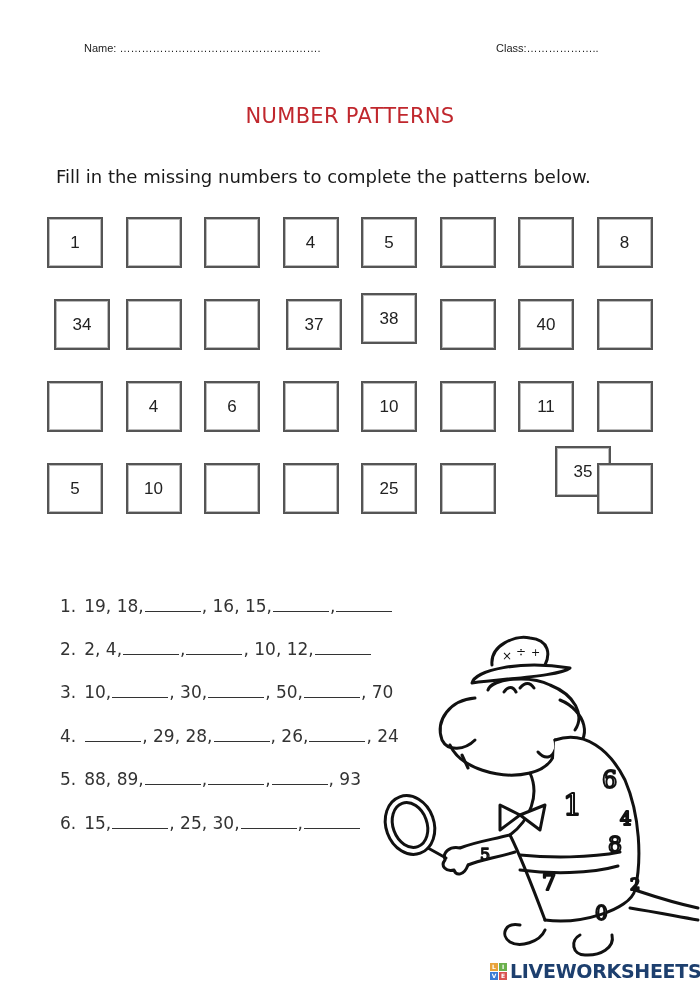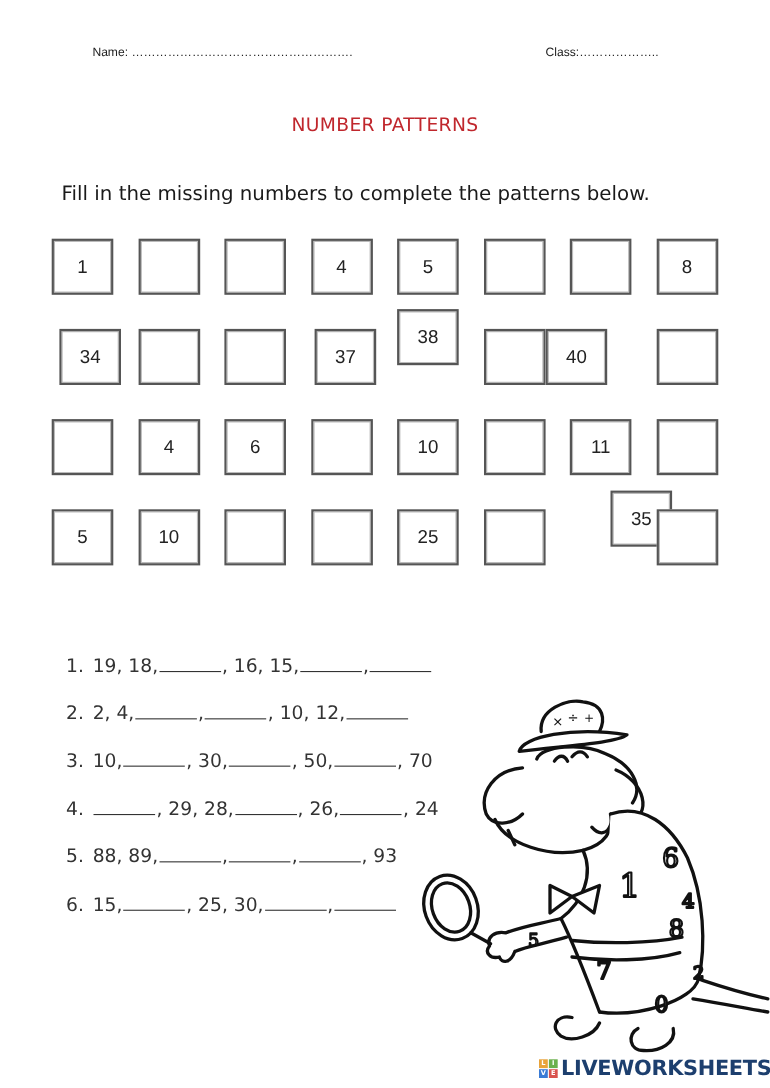--- a/index.html
+++ b/index.html
@@ -1,19 +1,19 @@
 <!DOCTYPE html>
 <html><head>
 <meta charset="utf-8">
 <style>
   html, body { margin:0; padding:0; background:#ffffff; }
   body { width:700px; height:989px; position:relative; overflow:hidden; font-family:"DejaVu Sans", sans-serif; color:#1a1a1a; }
   .abs { position:absolute; }
   .hdr { font-family:"Liberation Sans", sans-serif; font-size:11px; color:#222; top:42px; }
-  .title { top:104px; left:0; width:700px; text-align:center; font-family:"DejaVu Sans", sans-serif; font-size:17px; color:#c0272d; letter-spacing:0.3px; }
+  .title { top:104px; left:0; width:700px; text-align:center; font-family:"DejaVu Sans", sans-serif; font-size:21px; color:#c0272d; letter-spacing:0.3px; }
   .instr { top:166px; left:56px; font-family:"DejaVu Sans", sans-serif; font-size:18px; color:#1a1a1a; }
   .box { position:absolute; width:56px; height:51px; border:2px solid #555; box-shadow: inset 0 0 0 1px #bbb; background:#fff; display:flex; align-items:center; justify-content:center; font-family:"Liberation Sans", sans-serif; font-size:17px; color:#222; box-sizing:border-box; }
   .seq { position:absolute; left:60px; font-family:"DejaVu Sans", sans-serif; font-size:17px; color:#333; white-space:nowrap; }
   .blank { display:inline-block; width:56px; border-bottom:1px solid #333; height:10px; margin:0 1px; }
   .logo { position:absolute; left:490px; top:960px; display:flex; align-items:center; }
   .logo-blocks { display:grid; grid-template-columns:8px 8px; grid-template-rows:8px 8px; gap:1px; margin-right:3px; }
   .logo-blocks span { display:block; font-size:6px; color:#fff; text-align:center; line-height:8px; font-family:"DejaVu Sans", sans-serif; font-weight:bold; }
   .logo-text { font-family:"DejaVu Sans", sans-serif; font-weight:bold; font-size:19px; color:#1d3f6e; letter-spacing:-0.3px; }
   .dog { position:absolute; left:380px; top:590px; width:320px; height:370px; }
 </style>
@@ -32,23 +32,23 @@
     <div class="box" style="left: 204px; top: 217px;"></div>
     <div class="box" style="left: 282.5px; top: 217px;">4</div>
     <div class="box" style="left: 361px; top: 217px;">5</div>
     <div class="box" style="left: 439.5px; top: 217px;"></div>
     <div class="box" style="left: 518px; top: 217px;"></div>
     <div class="box" style="left: 596.5px; top: 217px;">8</div>
     <div class="box" style="left: 54px; top: 299px;">34</div>
     <div class="box" style="left: 125.5px; top: 299px;"></div>
     <div class="box" style="left: 204px; top: 299px;"></div>
     <div class="box" style="left: 286px; top: 299px;">37</div>
-    <div class="box" style="left: 361px; top: 281px;">38</div>
+    <div class="box" style="left: 361px; top: 293px;">38</div>
     <div class="box" style="left: 439.5px; top: 299px;"></div>
-    <div class="box" style="left: 496px; top: 299px;">40</div>
+    <div class="box" style="left: 518px; top: 299px;">40</div>
     <div class="box" style="left: 596.5px; top: 299px;"></div>
     <div class="box" style="left: 47px; top: 381px;"></div>
     <div class="box" style="left: 125.5px; top: 381px;">4</div>
     <div class="box" style="left: 204px; top: 381px;">6</div>
     <div class="box" style="left: 282.5px; top: 381px;"></div>
     <div class="box" style="left: 361px; top: 381px;">10</div>
     <div class="box" style="left: 439.5px; top: 381px;"></div>
     <div class="box" style="left: 518px; top: 381px;">11</div>
     <div class="box" style="left: 596.5px; top: 381px;"></div>
     <div class="box" style="left: 47px; top: 463px;">5</div>

